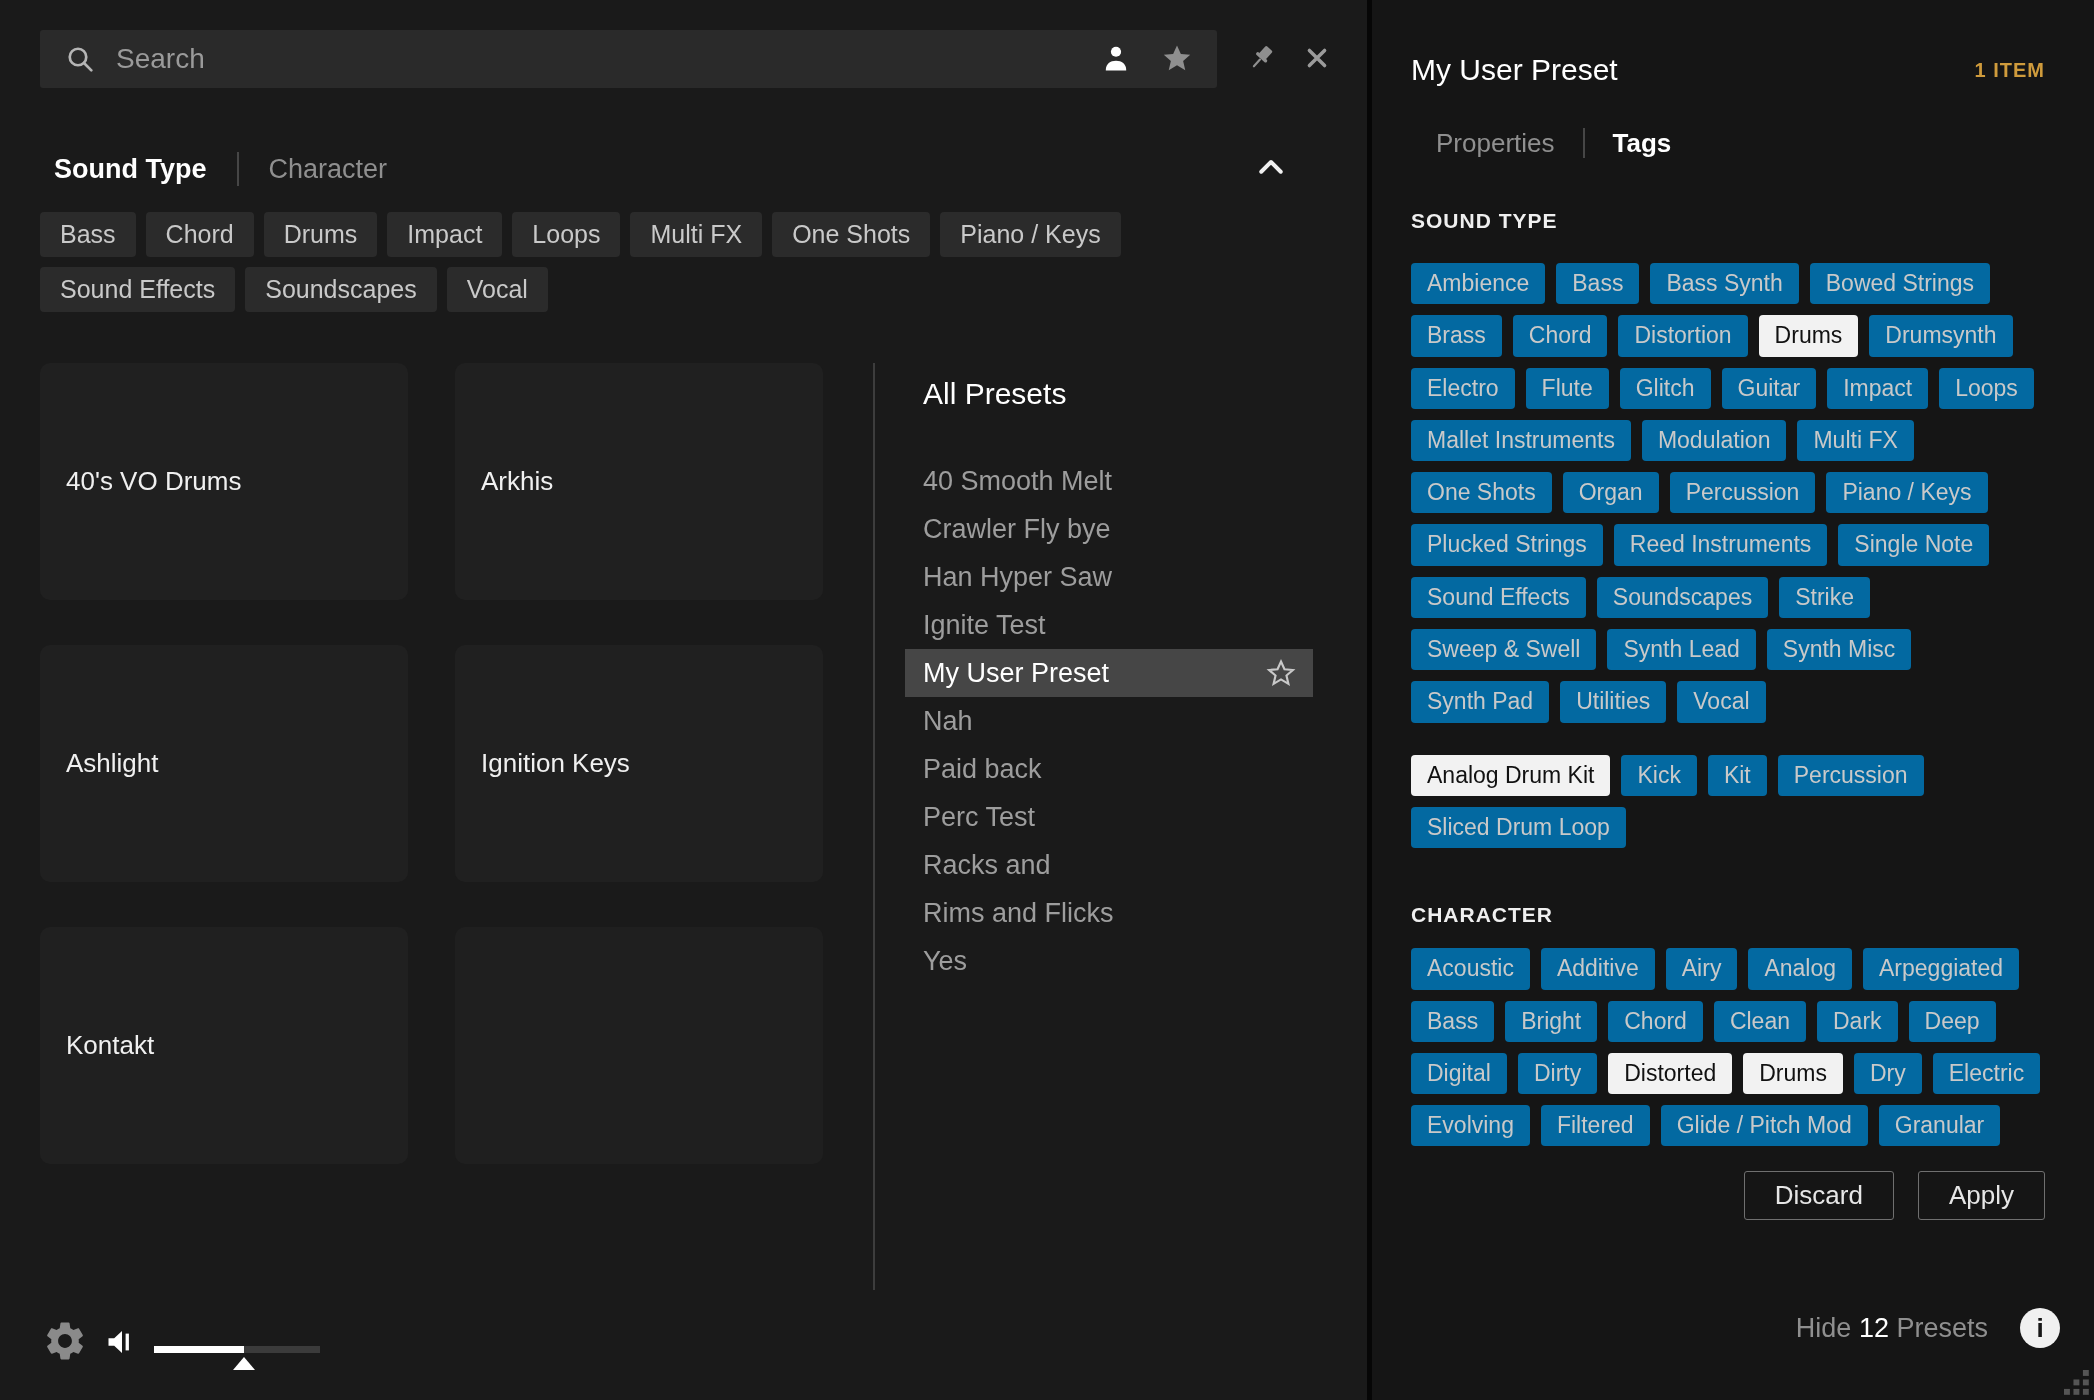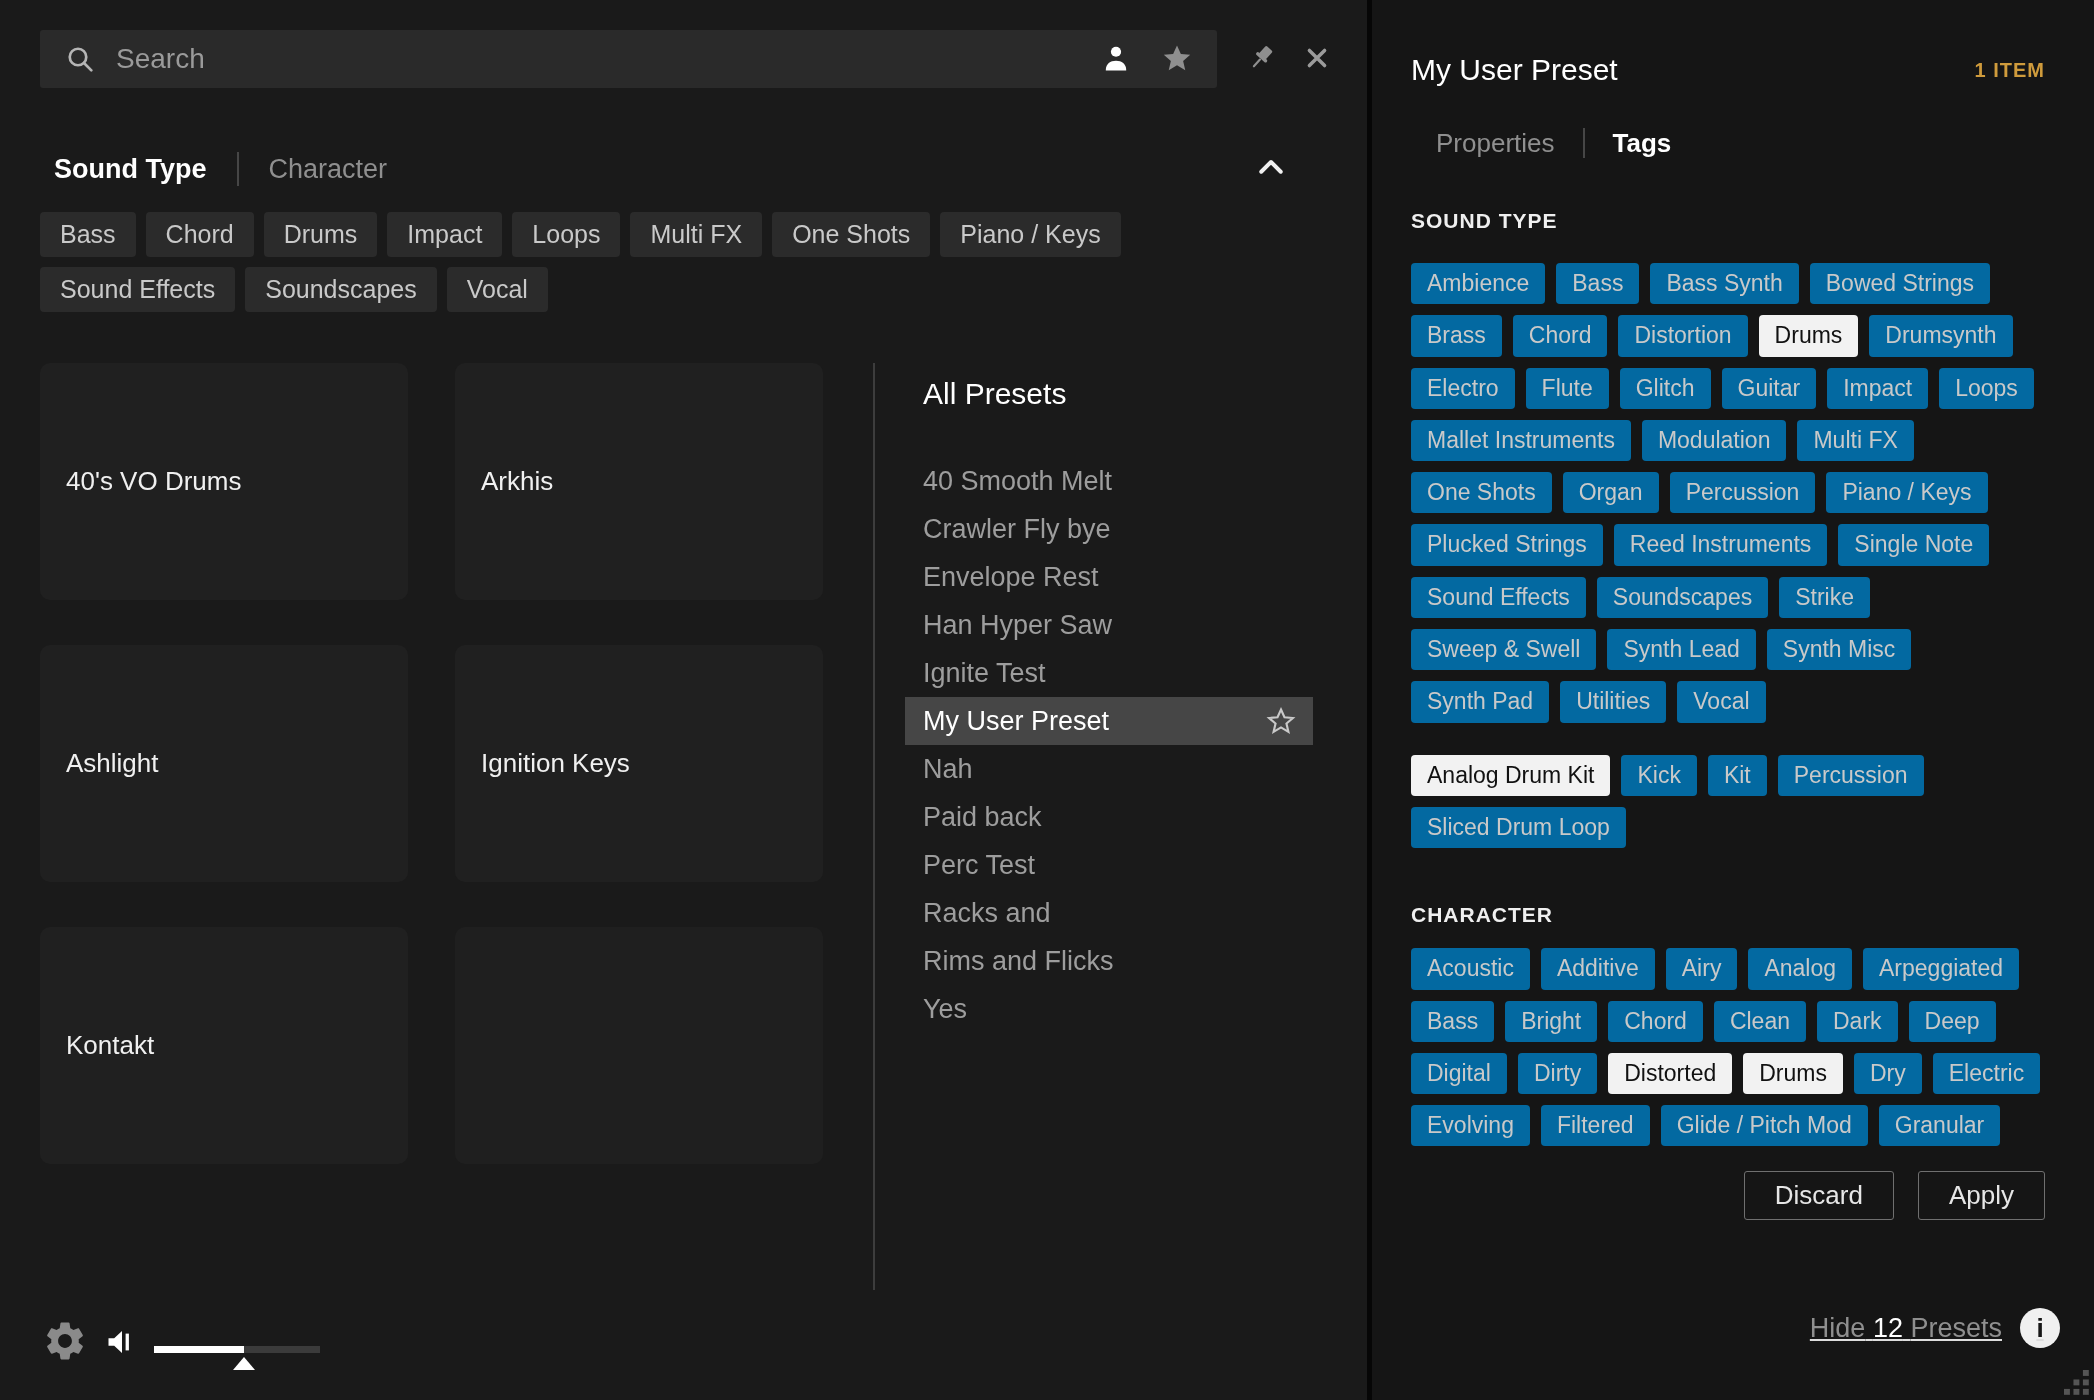--- a/index.html
+++ b/index.html
@@ -108,21 +108,21 @@
   .section-heading.character{margin-top:55px;}
   .tag-rows{margin-top:30px;}
   .tag-rows.sub{margin-top:32px;}
   .tag-rows.character{margin-top:21px;}
   .tag-row{display:flex;gap:11px;margin-bottom:11px;}
   .tag{background:#0369a1;color:#c9c9c9;font-size:23px;line-height:1.1;padding:8px 16px;border-radius:4px;white-space:nowrap;}
   .tag.selected{background:#f2f2f2;color:#111111;font-weight:500;}
   .panel-actions{display:flex;justify-content:flex-end;gap:24px;margin-top:25px;}
   .action-btn{background:transparent;border:1px solid #6f6f6f;border-radius:3px;color:#e6e6e6;font-size:26px;padding:8px 30px;}
 
-  .footer-right{position:absolute;right:34px;top:1308px;display:flex;align-items:center;gap:18px;text-decoration:underline;}
+  .footer-right{position:absolute;right:34px;top:1308px;display:flex;align-items:center;gap:32px;}
   .hide-presets{font-size:27px;color:#8f8f8f;white-space:nowrap;}
   .hide-presets .count{color:#ffffff;}
   .info-btn{width:40px;height:40px;border-radius:50%;background:#f0f0f0;color:#161616;
     display:flex;align-items:center;justify-content:center;font-size:26px;font-weight:700;}
   .resize-grip{position:absolute;right:4px;bottom:4px;color:#555555;display:flex;}
 </style>
 </head>
 <body>
 
 <div class="app">
@@ -246,24 +246,20 @@
             <div class="preset-row">
               <span class="preset-name">40 Smooth Melt</span>
 
             </div>
 
             <div class="preset-row">
               <span class="preset-name">Crawler Fly bye</span>
 
             </div>
 
-            <div class="preset-row">
-              <span class="preset-name">Envelope Rest</span>
-
-            </div>
 
             <div class="preset-row">
               <span class="preset-name">Han Hyper Saw</span>
 
             </div>
 
             <div class="preset-row">
               <span class="preset-name">Ignite Test</span>
 
             </div>

